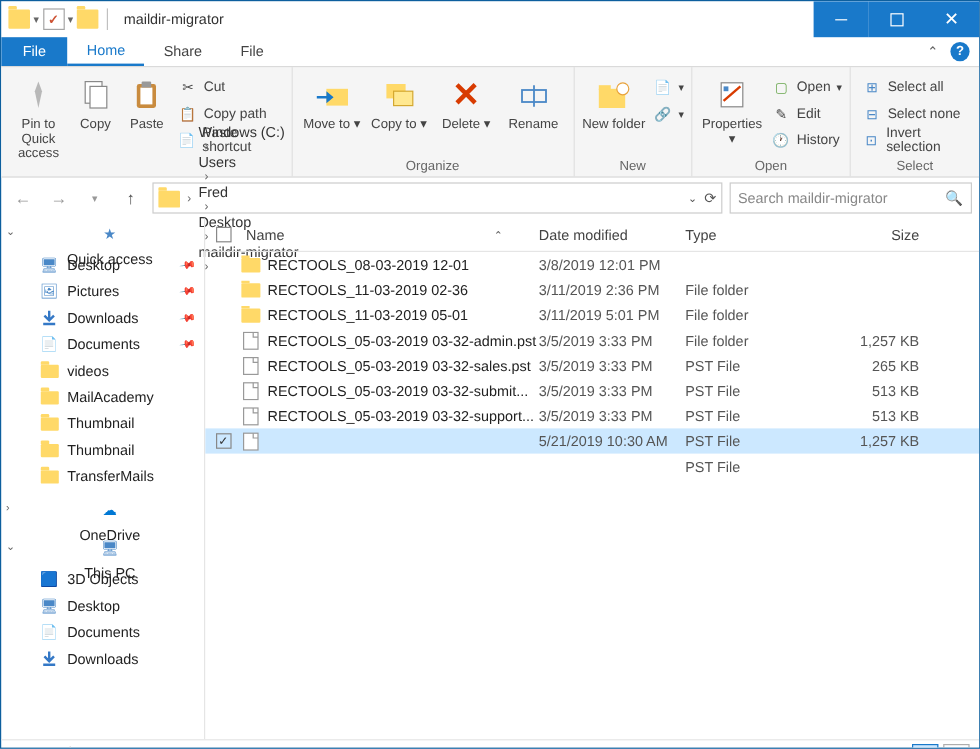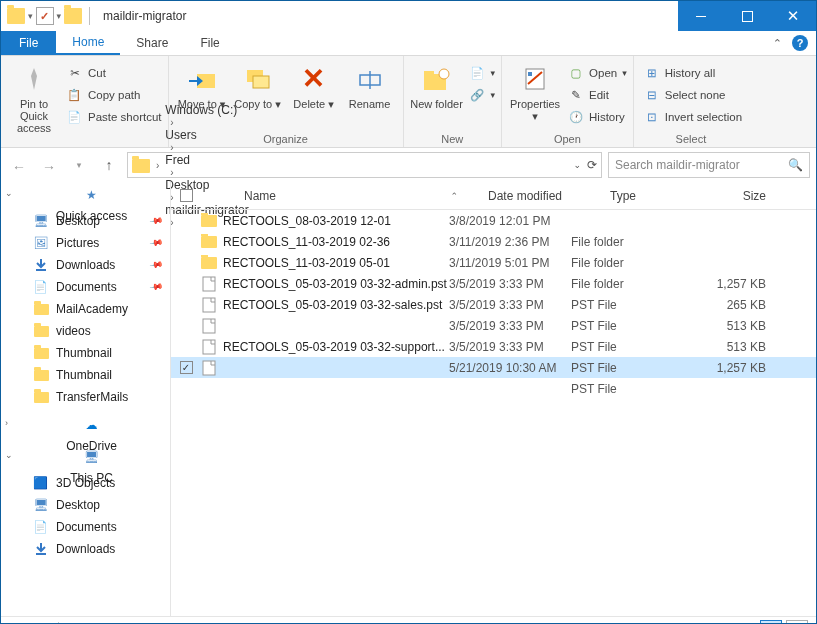--- a/index.html
+++ b/index.html
@@ -51,21 +51,21 @@
 .nav-item{display:flex;align-items:center;height:22px;padding-left:20px;gap:7px;color:#222;font-size:12px;position:relative;}
 .nav-item.header{font-weight:400;padding-left:12px;}
 .nav-item .exp{position:absolute;left:4px;color:#666;font-size:9px;}
 .nav-item .pin{position:absolute;right:8px;color:#777;font-size:10px;transform:rotate(35deg);}
 .nav-item .ico{width:16px;height:16px;display:flex;align-items:center;justify-content:center;}
 .nav-sep{height:10px;}
 .content{flex:1;display:flex;flex-direction:column;}
 .colhead{height:28px;display:flex;align-items:center;border-bottom:1px solid #e5e5e5;color:#444;font-size:12px;}
 .colhead .chk{width:30px;display:flex;justify-content:center;}
 .colhead .chk .box{width:13px;height:13px;border:1px solid #888;}
-.col-name{flex:0 0 248px;padding-left:4px;display:flex;align-items:center;gap:17px;position:relative;margin-left:39px;}
+.col-name{flex:0 0 248px;padding-left:4px;display:flex;align-items:center;gap:17px;position:relative;}
 .col-date{flex:0 0 122px;}
 .col-type{flex:0 0 118px;}
 .col-size{flex:1;text-align:right;padding-right:50px;}
 .sort-ind{font-size:9px;color:#666;}
 .rows{flex:1;overflow:auto;}
 .row{height:21px;display:flex;align-items:center;font-size:12px;color:#222;}
 .row .chk{width:30px;display:flex;justify-content:center;}
 .row .chk .box{width:13px;height:13px;border:1px solid #888;display:flex;align-items:center;justify-content:center;font-size:10px;color:#333;}
 .row.sel{background:#cce8ff;}
 .row .name{flex:0 0 248px;display:flex;align-items:center;gap:6px;white-space:nowrap;overflow:hidden;text-overflow:ellipsis;}
@@ -118,20 +118,39 @@
     <div class="rgroup">
       <div class="body">
         <div class="bigbtn">
           <div class="ico">
               <svg width="26" height="26">
                 <path d="M13 2 L16 10 L13 24 L10 10 Z" fill="#b8b8b8"></path>
               </svg>
             </div>
           <span>Pin to Quick access</span>
         </div>
+        <div class="bigbtn" style="width:44px">
+          <div class="ico">
+              <svg width="26" height="26">
+                <rect x="4" y="2" width="14" height="18" fill="#fff" stroke="#888"></rect>
+                <rect x="8" y="6" width="14" height="18" fill="#fff" stroke="#888"></rect>
+              </svg>
+            </div>
+          <span>Copy</span>
+        </div>
+        <div class="bigbtn" style="width:44px">
+          <div class="ico">
+              <svg width="26" height="26">
+                <rect x="5" y="4" width="16" height="20" fill="#c98b3e" rx="2"></rect>
+                <rect x="8" y="7" width="10" height="14" fill="#fff"></rect>
+                <rect x="9" y="2" width="8" height="5" fill="#999" rx="1"></rect>
+              </svg>
+            </div>
+          <span>Paste</span>
+        </div>
         <div class="smallbtns">
           <div class="smallbtn">
               <span class="si">✂</span>
               <span>Cut</span>
             </div>
           <div class="smallbtn">
               <span class="si">📋</span>
               <span>Copy path</span>
             </div>
           <div class="smallbtn">
@@ -234,21 +253,21 @@
         </div>
       </div>
       <div class="lbl">Open</div>
     </div>
 
     <div class="rgroup" style="border-right:none">
       <div class="body">
         <div class="smallbtns" style="padding-top:4px">
           <div class="smallbtn">
               <span class="si" style="color:#4a88c7">⊞</span>
-              <span>History all</span>
+              <span>Select all</span>
             </div>
           <div class="smallbtn">
               <span class="si" style="color:#4a88c7">⊟</span>
               <span>Select none</span>
             </div>
           <div class="smallbtn">
               <span class="si" style="color:#4a88c7">⊡</span>
               <span>Invert selection</span>
             </div>
         </div>
@@ -331,27 +350,27 @@
         </div>
         <div class="nav-item" style="padding-left: 32px;">
           <span class="ico" style="color: rgb(74, 136, 199);">📄</span>
           <span>Documents</span>
           <span class="pin" style="font-size: 9px;">📌</span>
         </div>
         <div class="nav-item" style="padding-left: 32px;">
           <span class="ico">
             <div class="mini-folder" style="width:15px;height:11px;margin-top:0"></div>
           </span>
+          <span>videos</span>
+        </div>
+        <div class="nav-item" style="padding-left: 32px;">
+          <span class="ico">
+            <div class="mini-folder" style="width:15px;height:11px;margin-top:0"></div>
+          </span>
           <span>MailAcademy</span>
-        </div>
-        <div class="nav-item" style="padding-left: 32px;">
-          <span class="ico">
-            <div class="mini-folder" style="width:15px;height:11px;margin-top:0"></div>
-          </span>
-          <span>videos</span>
         </div>
         <div class="nav-item" style="padding-left: 32px;">
           <span class="ico">
             <div class="mini-folder" style="width:15px;height:11px;margin-top:0"></div>
           </span>
           <span>Thumbnail</span>
         </div>
         <div class="nav-item" style="padding-left: 32px;">
           <span class="ico">
             <div class="mini-folder" style="width:15px;height:11px;margin-top:0"></div>
@@ -484,20 +503,21 @@
         </div>
         <div class="row">
           <div class="chk"></div>
           <div class="name">
             <span class="file-ico">
               <svg width="14" height="16">
                 <rect x="1" y="1" width="12" height="14" fill="#fff" stroke="#999"></rect>
                 <path d="M9 1 L9 5 L13 5" fill="none" stroke="#999"></path>
               </svg>
             </span>
+            <span>RECTOOLS_05-03-2019 03-32-submit...</span>
           </div>
           <div class="date">3/5/2019 3:33 PM</div>
           <div class="type">PST File</div>
           <div class="size">513 KB</div>
         </div>
         <div class="row">
           <div class="chk"></div>
           <div class="name">
             <span class="file-ico">
               <svg width="14" height="16">

